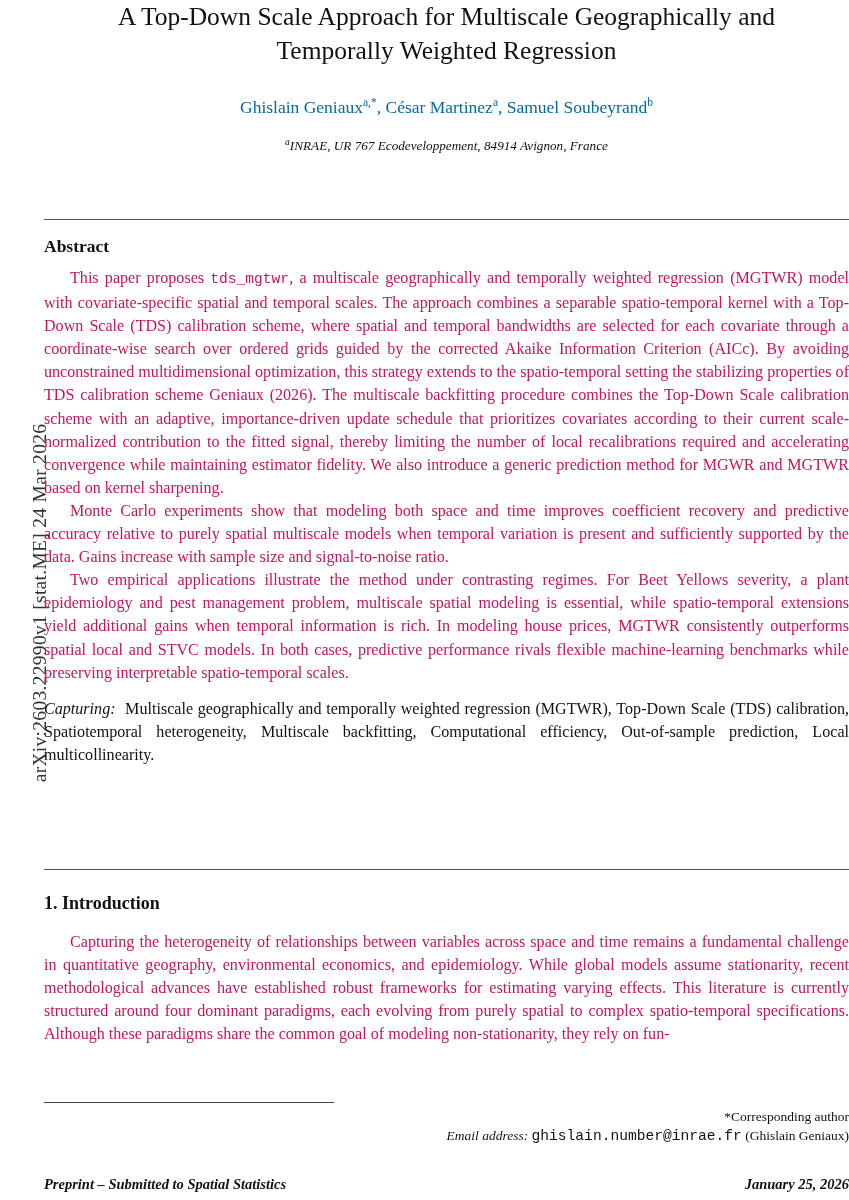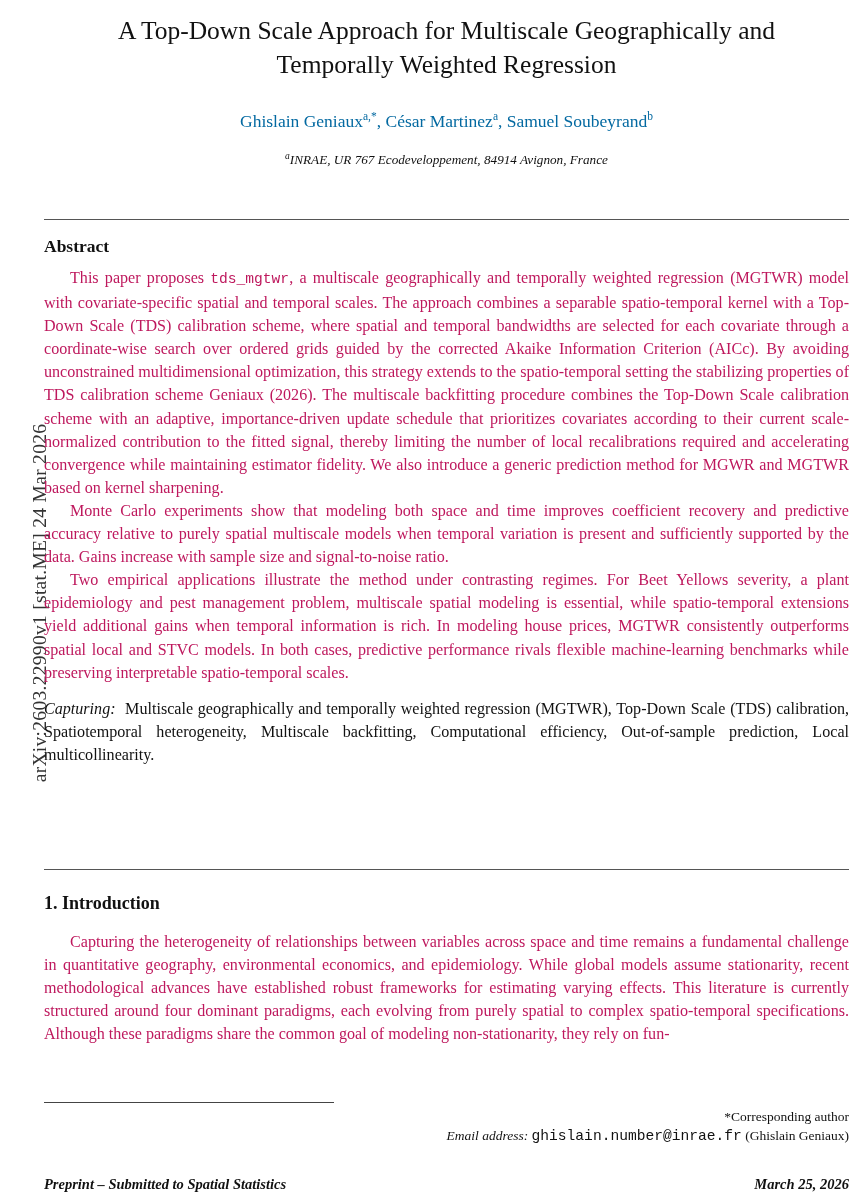--- a/index.html
+++ b/index.html
@@ -48,21 +48,21 @@
     left: 44px;
     top: 0px;
     width: 805px;
     height: 1200px;
   }
 
   .title {
     text-align: center;
     font-size: 25.5px;
     line-height: 34px;
-    margin: 14px 28px 0 28px;
+    margin: 0 28px 0 28px;
     font-weight: normal;
     color: #111111;
   }
 
   .authors {
     text-align: center;
     font-size: 17.5px;
     margin-top: 28px;
     color: #0369a1;
   }
@@ -230,17 +230,17 @@
     </div>
 
     <div id="footnote">
       <hr id="footnote-rule">
       <p class="fn-line">*Corresponding author</p>
       <p class="fn-line indent2"><span class="it">Email address:</span> <code class="mono">ghislain.number@inrae.fr</code> <span>(Ghislain Geniaux)</span></p>
     </div>
 
     <div id="page-footer">
       <div>Preprint – Submitted to Spatial Statistics</div>
-      <div>March 25, 2026</div>
+      <div>January 25, 2026</div>
     </div>
 
   </div>
 </div>
 
 </body></html>

